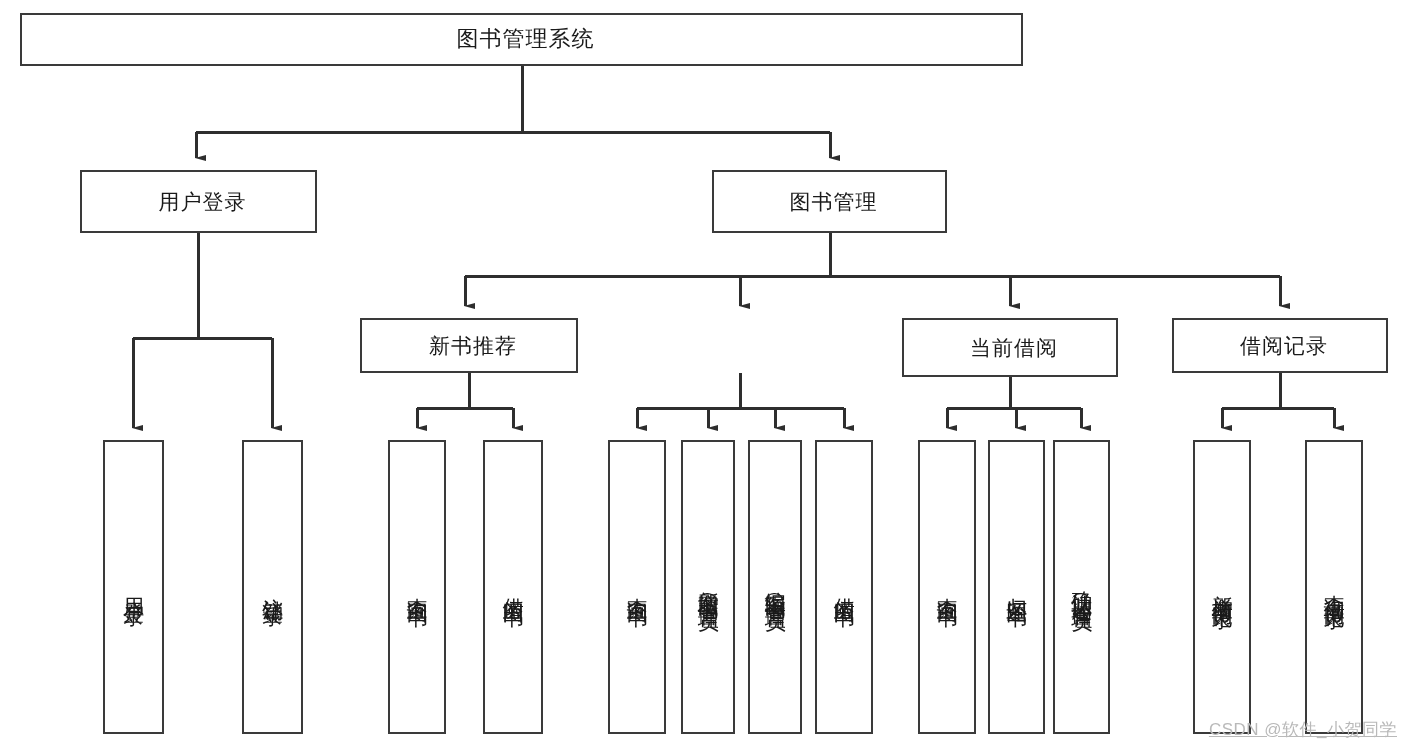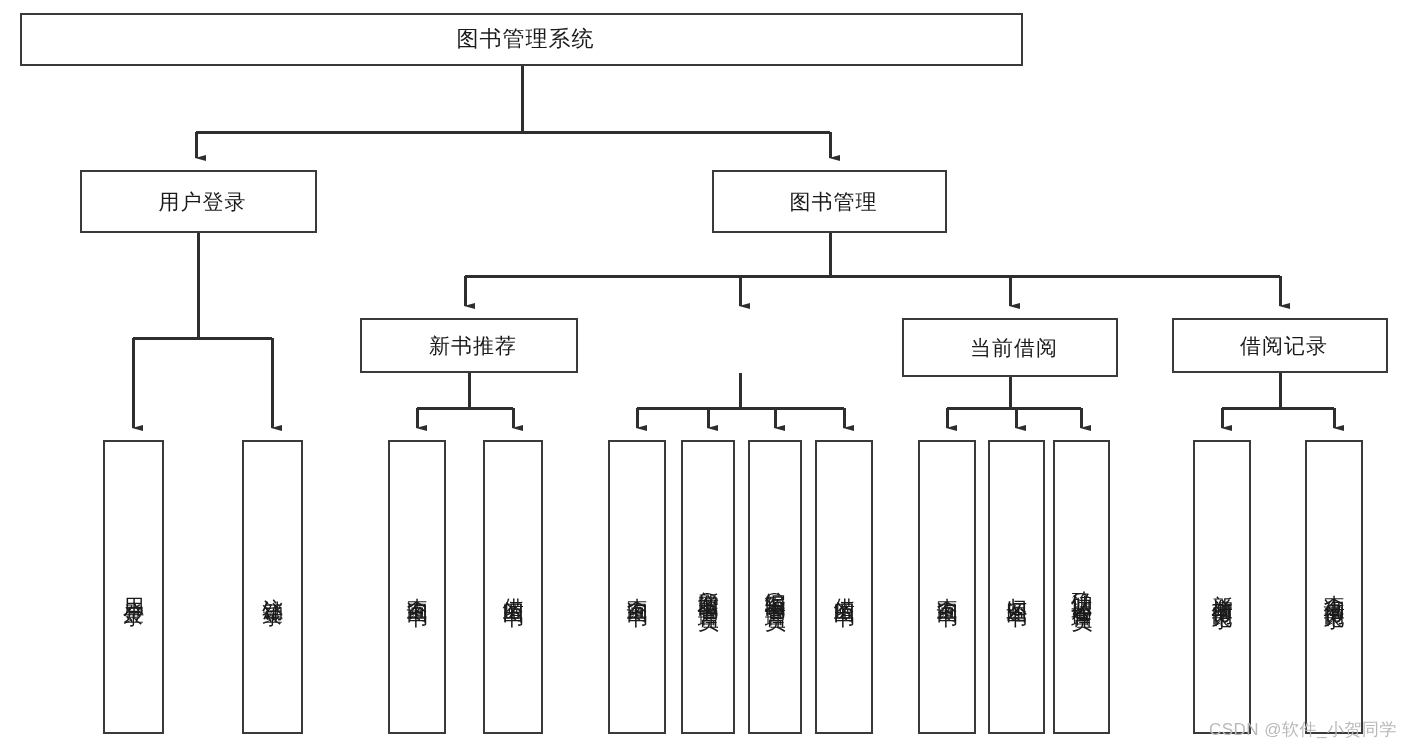--- a/index.html
+++ b/index.html
@@ -9,21 +9,21 @@
 
   .node{position:absolute;box-sizing:border-box;background:#ffffff;border:2px solid #3a3a3a;
         display:flex;align-items:center;justify-content:center;color:#1a1a1a;}
   .node.h{font-size:21px;letter-spacing:1px;line-height:1.2;padding-left:8px;}
   .node.leaf{writing-mode:vertical-rl;text-orientation:upright;font-size:21px;
              letter-spacing:3px;line-height:1.25;padding-top:4px;padding-bottom:4px;
              align-items:center;justify-content:center;text-align:center;}
   .node.root{font-size:22px;}
 
   .watermark{position:absolute;right:8px;bottom:6px;color:#b9b9b9;font-size:17px;
-             letter-spacing:0.5px;white-space:nowrap;}
+             letter-spacing:0.5px;white-space:nowrap;text-decoration:underline;}
 </style>
 </head>
 <body>
 
 <div id="stage">
 
   <svg class="wires" viewBox="0 0 1405 747" xmlns="http://www.w3.org/2000/svg">
     <defs>
       <marker id="ar" markerWidth="10" markerHeight="12" refX="3" refY="10" orient="auto" markerUnits="userSpaceOnUse">
         <path d="M0,0 L6,0 L3,11 Z" fill="#2e2e2e"></path>

